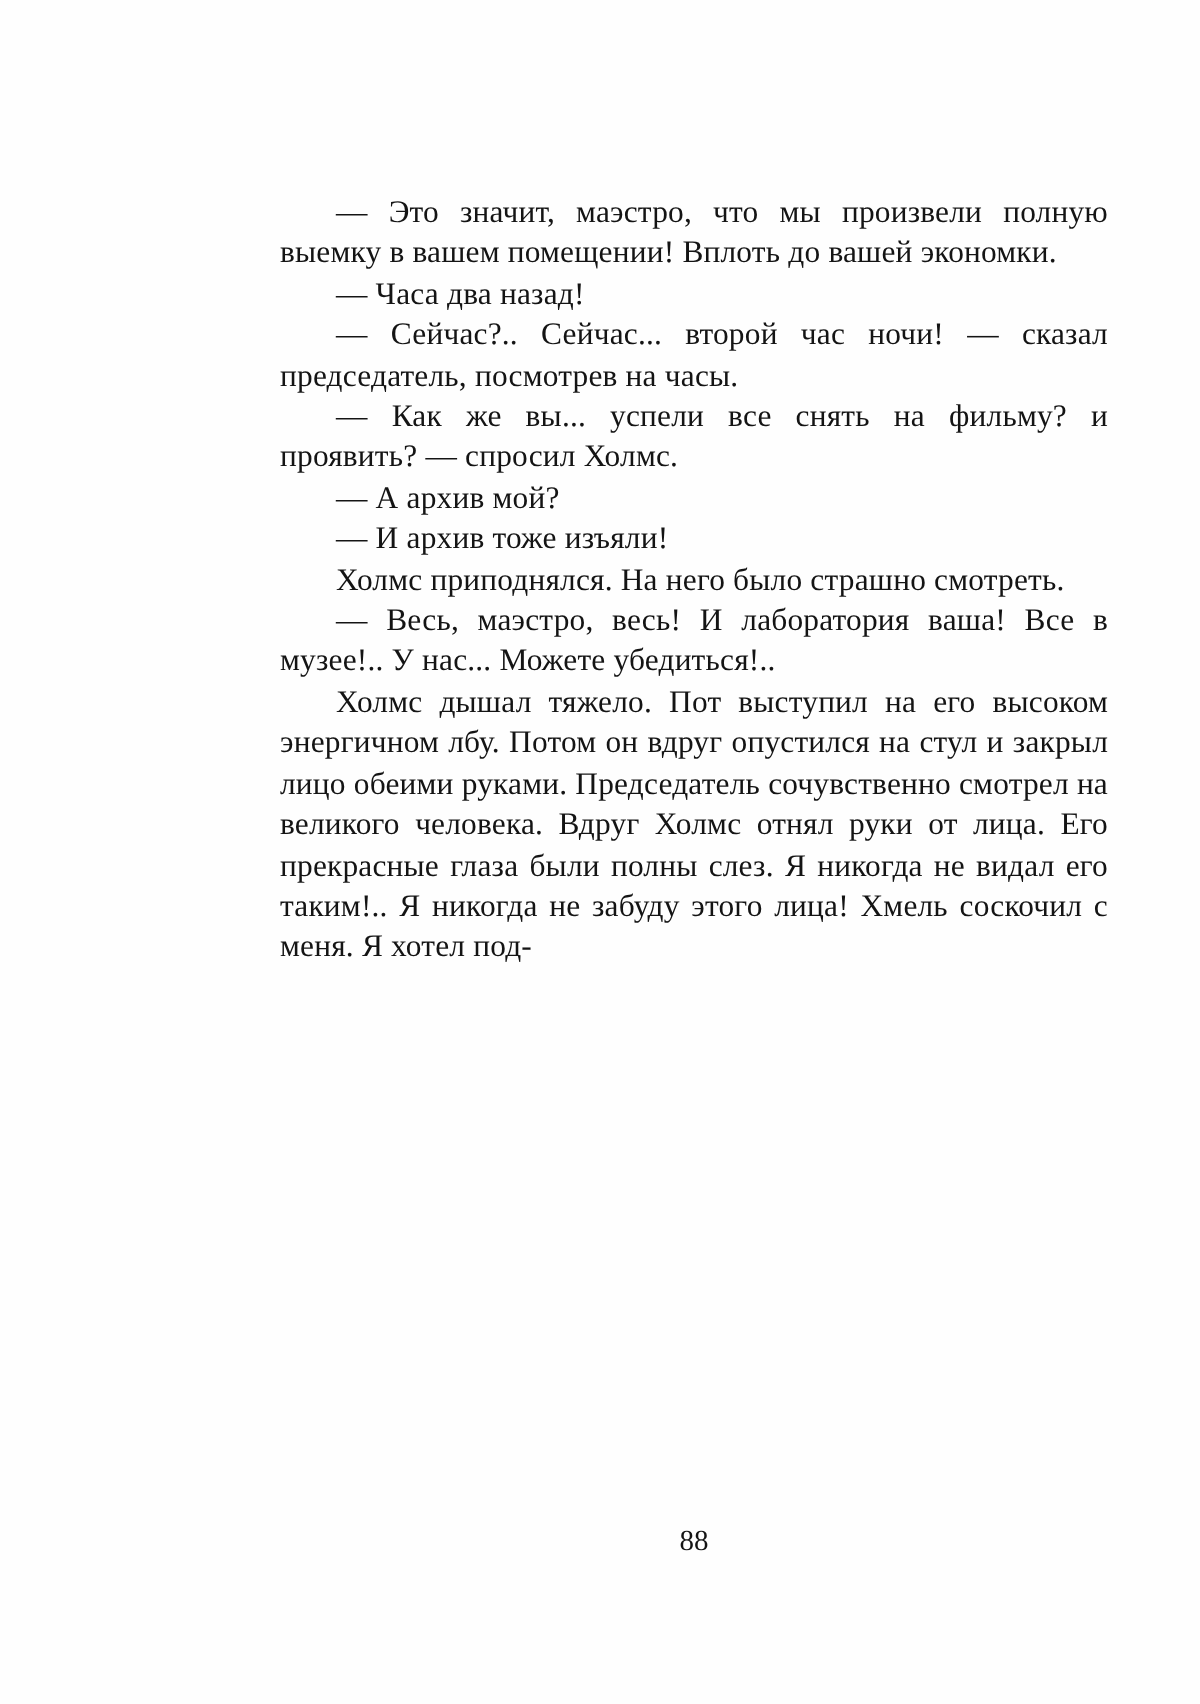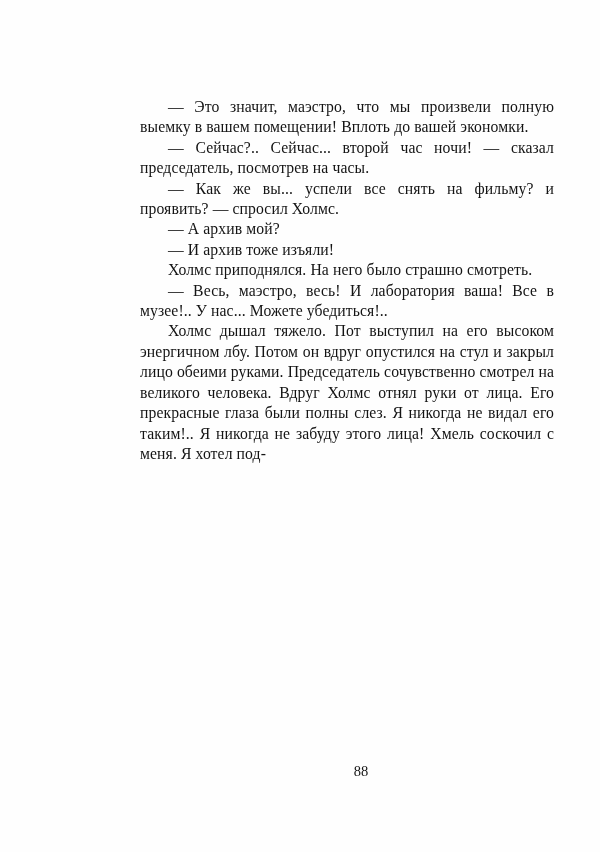--- a/index.html
+++ b/index.html
@@ -27,34 +27,35 @@
     letter-spacing: 0.1px;
   }
   .text-block p {
     margin: 0;
     padding: 0;
     text-indent: 28px;
     font-family: Liberation Serif, serif;
   }
   .page-number {
     position: absolute;
-    left: 154px;
+    left: 140px;
     top: 763px;
     width: 414px;
     text-align: center;
     font-size: 14.5px;
     color: #141414;
   }
 </style>
 </head>
 <body>
 
 <div class="book-page">
   <div class="text-block">
     <p>— Это значит, маэстро, что мы произвели полную выемку в вашем помещении! Вплоть до вашей экономки.</p>
+    <p>— Часа два назад!</p>
     <p>— Сейчас?.. Сейчас... второй час ночи! — сказал председатель, посмотрев на часы.</p>
     <p>— Как же вы... успели все снять на фильму? и проявить? — спросил Холмс.</p>
     <p>— А архив мой?</p>
     <p>— И архив тоже изъяли!</p>
     <p>Холмс приподнялся. На него было страшно смотреть.</p>
     <p>— Весь, маэстро, весь! И лаборатория ваша! Все в музее!.. У нас... Можете убедиться!..</p>
     <p>Холмс дышал тяжело. Пот выступил на его высоком энергичном лбу. Потом он вдруг опустился на стул и закрыл лицо обеими руками. Председатель сочувственно смотрел на великого человека. Вдруг Холмс отнял руки от лица. Его прекрасные глаза были полны слез. Я никогда не видал его таким!.. Я никогда не забуду этого лица! Хмель соскочил с меня. Я хотел под-</p>
   </div>
   <div class="page-number">88</div>
 </div>

